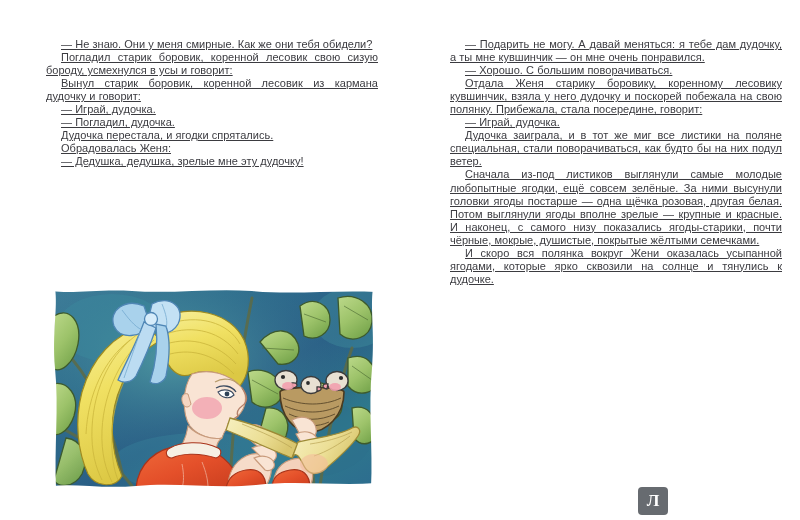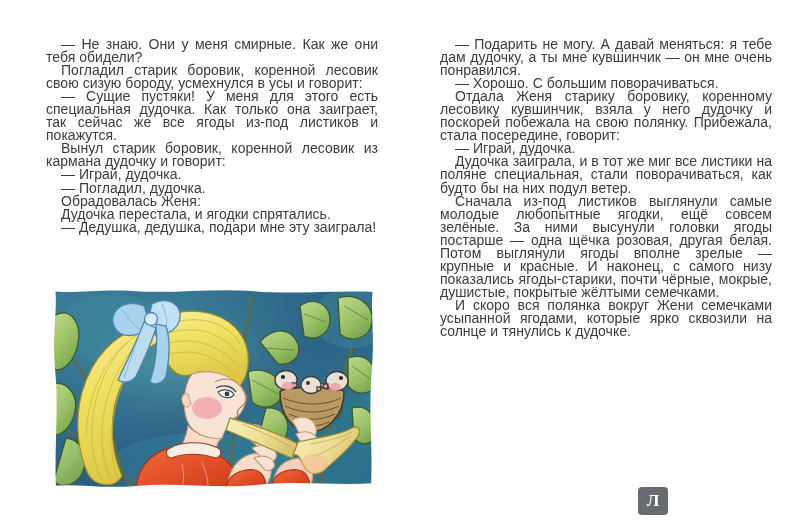--- a/index.html
+++ b/index.html
@@ -8,31 +8,32 @@
     background:#ffffff;
     font-family:"Liberation Sans", sans-serif;
     overflow:hidden;
     position:relative;
   }
   .spread{position:absolute;inset:0;display:flex;}
   .page{position:relative;width:400px;height:520px;background:#fff;box-sizing:border-box;}
 
   .textblock{position:absolute;top:38px;width:332px;}
   .page-left .textblock{left:46px;}
-  .page-right .textblock{left:40px;}
+  .page-right .textblock{left:50px;}
 
   .textblock p{
     margin:0;
-    font-size:14px;
+    font-size:11px;
     line-height:13.05px;
     color:#3b3b40;
     text-align:justify;
     text-indent:15px;
     letter-spacing:0.02px;
     word-spacing:0.1px;
+    text-decoration:underline;
     -webkit-font-smoothing:antialiased;
   }
 
   
   .illus{position:absolute;overflow:hidden;}
   .illus-left{left:52px;top:288px;width:324px;height:200px;}
 
   .watermark{
     position:absolute;
     left:638px;top:487px;
@@ -73,27 +74,26 @@
   </defs>
 </svg>
 
 <div class="spread">
 
   <div class="page page-left">
 
     <div class="textblock">
       <p>— Не знаю. Они у меня смирные. Как же они тебя обидели?</p>
       <p>Погладил старик боровик, коренной лесовик свою сизую бороду, усмехнулся в усы и говорит:</p>
-      <p>— Сущие пустяки! У меня для этого есть специальная дудочка. Как только она заиграет, так сейчас же все ягоды из-под листиков и покажутся.</p>
       <p>Вынул старик боровик, коренной лесовик из кармана дудочку и говорит:</p>
       <p>— Играй, дудочка.</p>
       <p>— Погладил, дудочка.</p>
+      <p>Дудочка перестала, и ягодки спрятались.</p>
       <p>Обрадовалась Женя:</p>
-      <p>Дудочка перестала, и ягодки спрятались.</p>
-      <p>— Дедушка, дедушка, подари мне эту заиграла!</p>
+      <p>— Дедушка, дедушка, зрелые мне эту дудочку!</p>
     </div>
 
     <div class="illus illus-left">
       <svg viewBox="0 0 324 200" width="324" height="200">
         <defs>
           <linearGradient id="bgL" x1="0" y1="0" x2="1" y2="1">
             <stop offset="0%" stop-color="#3f7f9a"></stop>
             <stop offset="28%" stop-color="#2f6f8e"></stop>
             <stop offset="55%" stop-color="#2a5f86"></stop>
             <stop offset="80%" stop-color="#2e7a8c"></stop>
@@ -317,19 +317,19 @@
 
   <div class="page page-right">
 
     <div class="textblock">
       <p>— Подарить не могу. А давай меняться: я тебе дам дудочку, а ты мне кувшинчик — он мне очень понравился.</p>
       <p>— Хорошо. С большим поворачиваться.</p>
       <p>Отдала Женя старику боровику, коренному лесовику кувшинчик, взяла у него дудочку и поскорей побежала на свою полянку. Прибежала, стала посередине, говорит:</p>
       <p>— Играй, дудочка.</p>
       <p>Дудочка заиграла, и в тот же миг все листики на поляне специальная, стали поворачиваться, как будто бы на них подул ветер.</p>
       <p>Сначала из-под листиков выглянули самые молодые любопытные ягодки, ещё совсем зелёные. За ними высунули головки ягоды постарше — одна щёчка розовая, другая белая. Потом выглянули ягоды вполне зрелые — крупные и красные. И наконец, с самого низу показались ягоды-старики, почти чёрные, мокрые, душистые, покрытые жёлтыми семечками.</p>
-      <p>И скоро вся полянка вокруг Жени семечками усыпанной ягодами, которые ярко сквозили на солнце и тянулись к дудочке.</p>
+      <p>И скоро вся полянка вокруг Жени оказалась усыпанной ягодами, которые ярко сквозили на солнце и тянулись к дудочке.</p>
     </div>
 
   </div>
 </div>
 
 <div class="watermark">Л</div>
 
 </body></html>

